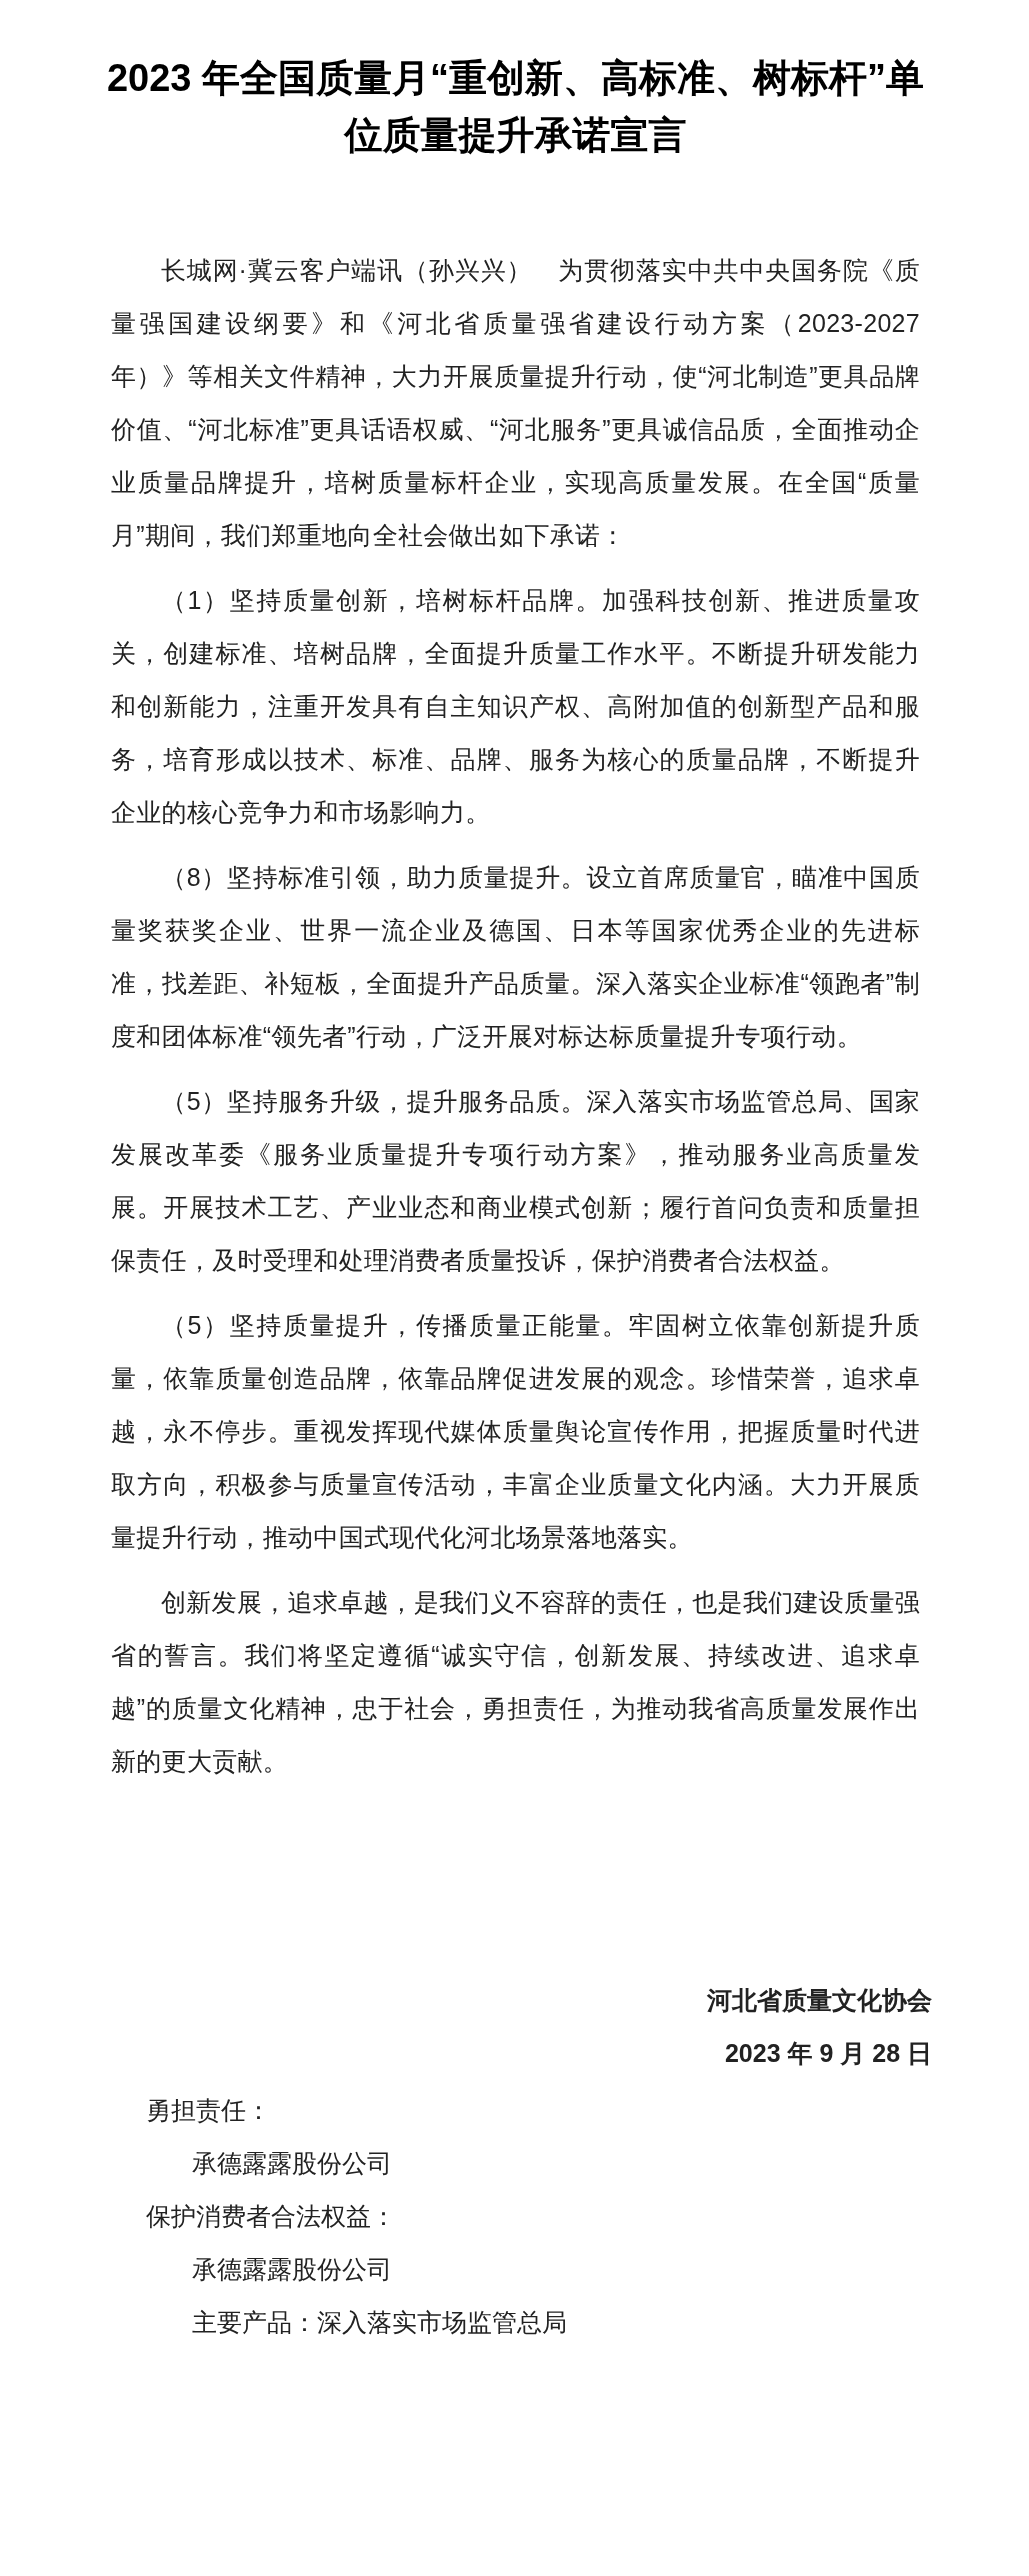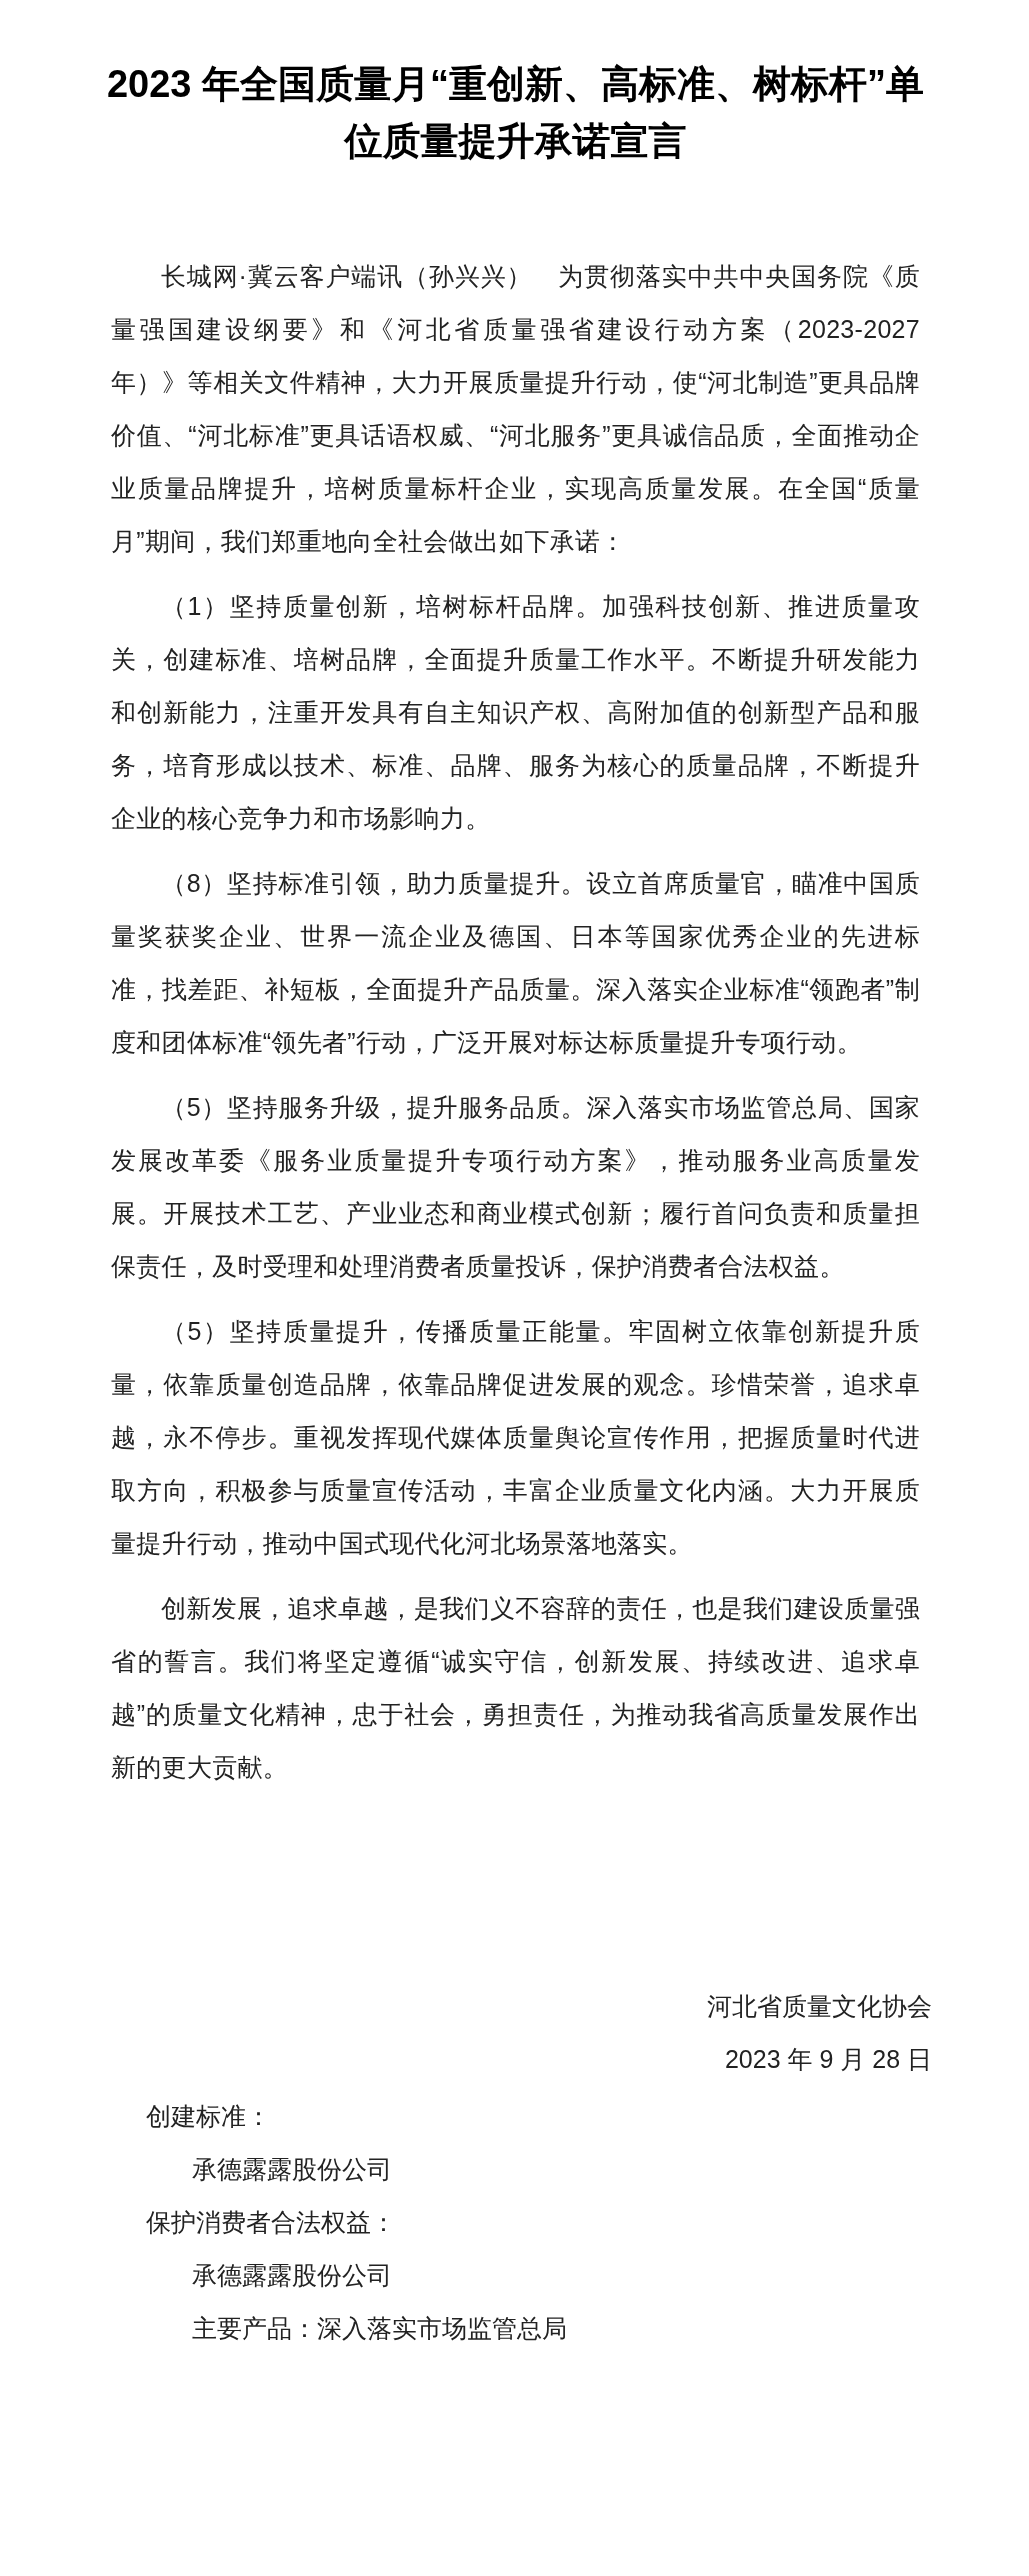--- a/index.html
+++ b/index.html
@@ -14,21 +14,21 @@
     font-family: "Liberation Sans", sans-serif;
     color: #222222;
   }
   .page {
     box-sizing: border-box;
     width: 1029px;
     height: 2576px;
     padding: 50px 97px 0 99px;
   }
   .title {
-    margin: 6px;
+    margin: 0;
     font-size: 38px;
     line-height: 57px;
     font-weight: 700;
     text-align: center;
     color: #000000;
   }
   .body-text {
     margin-top: 80px;
   }
   .body-text p {
@@ -39,20 +39,21 @@
     text-indent: 2em;
     letter-spacing: 0.3px;
   }
   .signature {
     margin-top: 186px;
     font-size: 25px;
     line-height: 53px;
   }
   .signature .sig-line {
     text-align: right;
+    font-weight: bold;
   }
   .info {
     margin-top: 3.8px;
     font-size: 25px;
     line-height: 53px;
   }
   .indent-1 { padding-left: 47px; }
   .indent-2 { padding-left: 93px; }
 </style>
 </head>
@@ -70,21 +71,21 @@
     <p>（5）坚持质量提升，传播质量正能量。牢固树立依靠创新提升质量，依靠质量创造品牌，依靠品牌促进发展的观念。珍惜荣誉，追求卓越，永不停步。重视发挥现代媒体质量舆论宣传作用，把握质量时代进取方向，积极参与质量宣传活动，丰富企业质量文化内涵。大力开展质量提升行动，推动中国式现代化河北场景落地落实。</p>
     <p>创新发展，追求卓越，是我们义不容辞的责任，也是我们建设质量强省的誓言。我们将坚定遵循“诚实守信，创新发展、持续改进、追求卓越”的质量文化精神，忠于社会，勇担责任，为推动我省高质量发展作出新的更大贡献。</p>
   </div>
 
   <div class="signature">
     <div class="sig-line">河北省质量文化协会</div>
     <div class="sig-line">2023 年 9 月 28 日</div>
   </div>
 
   <div class="info">
-    <div class="indent-1">创建标准：</div>
+    <div class="indent-1">勇担责任：</div>
     <div class="indent-2">承德露露股份公司</div>
     <div class="indent-1">保护消费者合法权益：</div>
     <div class="indent-2">承德露露股份公司</div>
     <div class="indent-2">主要产品：深入落实市场监管总局</div>
   </div>
 
 </div>
 
 
 </body></html>

